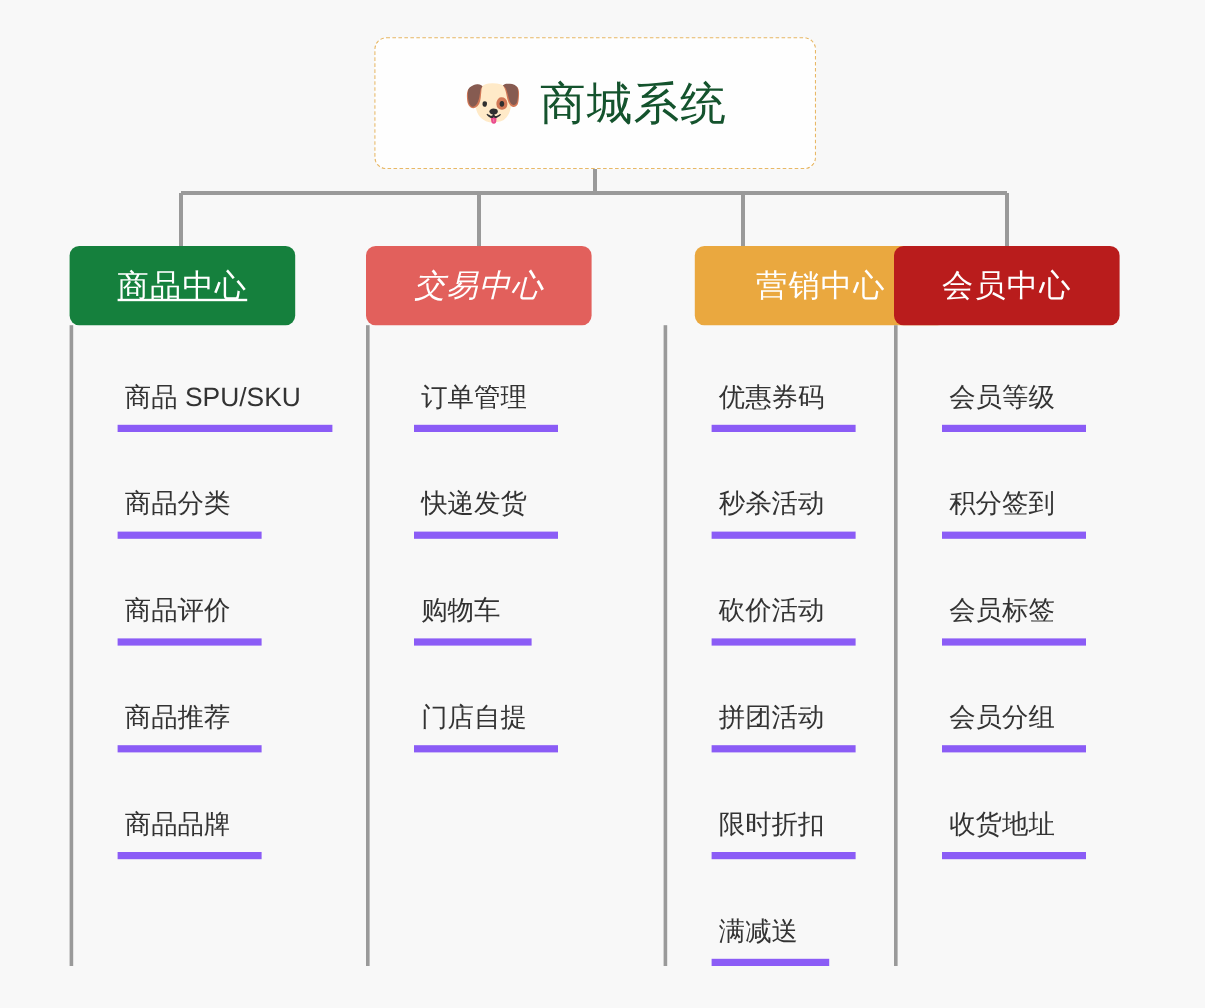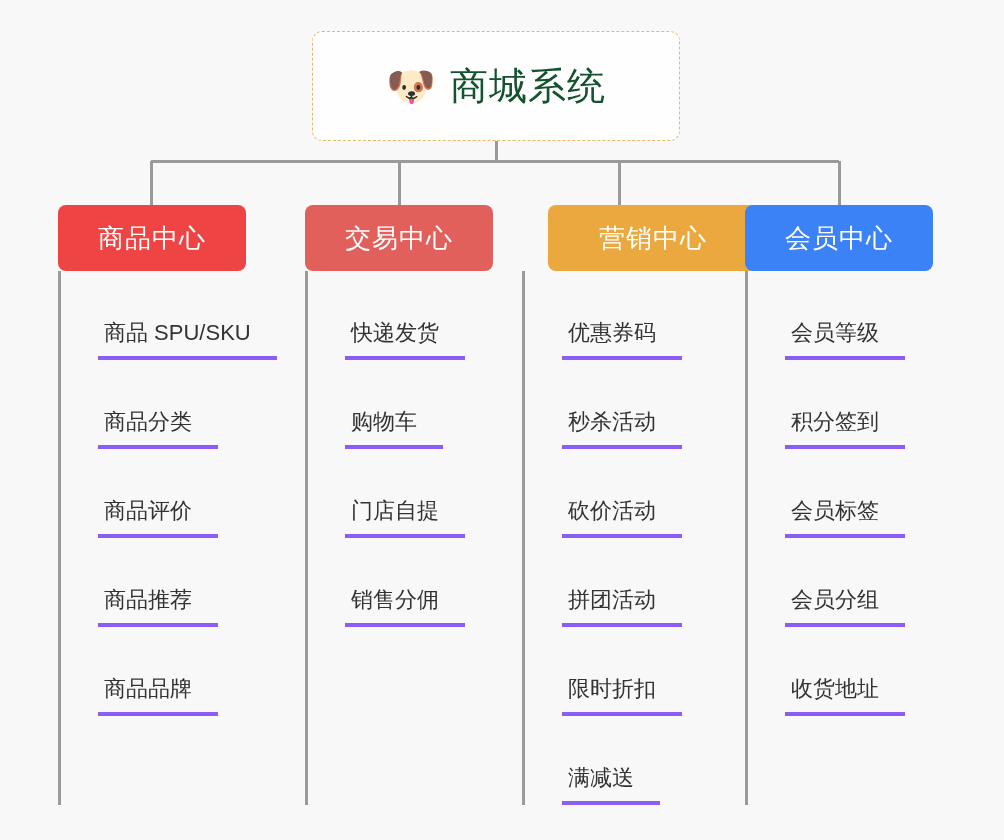--- a/index.html
+++ b/index.html
@@ -92,41 +92,41 @@
     position: relative;
     height: 89px;
     display: flex;
     align-items: flex-end;
     padding-left: 40px;
     box-sizing: border-box;
   }
   .leaf-inner {
     position: relative;
     padding: 0 26px 8px 6px;
-    border-bottom: 4px solid #8b5cf6;
+    border-bottom: 6px solid #8b5cf6;
     display: inline-block;
     text-align: center;
   }
   .leaf-label {
     font-size: 22px;
     color: #333333;
     white-space: nowrap;
     display: block;
   }
 
   
   .branch-0 { left: 58px;  width: 188px; }
   .branch-1 { left: 305px; width: 188px; }
-  .branch-2 { left: 522px; width: 210px; padding-left: 26px; }
+  .branch-2 { left: 553px; width: 210px; padding-left: 26px; }
   .branch-3 { left: 745px; width: 188px; }
 
-  .branch-0 .branch-header { background: #ef4444; }
-  .branch-1 .branch-header { background: #e2605c; }
+  .branch-0 .branch-header { background: #15803d; text-decoration: underline; }
+  .branch-1 .branch-header { background: #e2605c; font-style: italic; }
   .branch-2 .branch-header { background: #eaa83f; }
-  .branch-3 .branch-header { background: #3b82f6; }
+  .branch-3 .branch-header { background: #b91c1c; }
 </style>
 </head>
 <body>
 
 <div id="mindmap">
 
   <div class="root-node">
     <span class="root-emoji">🐶</span>
     <span class="root-title">商城系统</span>
   </div>
@@ -180,38 +180,38 @@
   </div>
 
   <div class="branch branch-1">
     <div class="branch-header">
       <span>交易中心</span>
     </div>
     <div class="branch-spine" style="height: 534px;"></div>
     <div class="leaf-list">
       <div class="leaf-item">
           <span class="leaf-inner">
+            <span class="leaf-label">订单管理</span>
+          </span>
+        </div>
+      <div class="leaf-item">
+          <span class="leaf-inner">
             <span class="leaf-label">快递发货</span>
           </span>
         </div>
       <div class="leaf-item">
           <span class="leaf-inner">
             <span class="leaf-label">购物车</span>
           </span>
         </div>
       <div class="leaf-item">
           <span class="leaf-inner">
             <span class="leaf-label">门店自提</span>
           </span>
         </div>
-      <div class="leaf-item">
-          <span class="leaf-inner">
-            <span class="leaf-label">销售分佣</span>
-          </span>
-        </div>
     </div>
   </div>
 
   <div class="branch branch-2">
     <div class="branch-header">
       <span>营销中心</span>
     </div>
     <div class="branch-spine" style="height: 534px;"></div>
     <div class="leaf-list">
       <div class="leaf-item">

